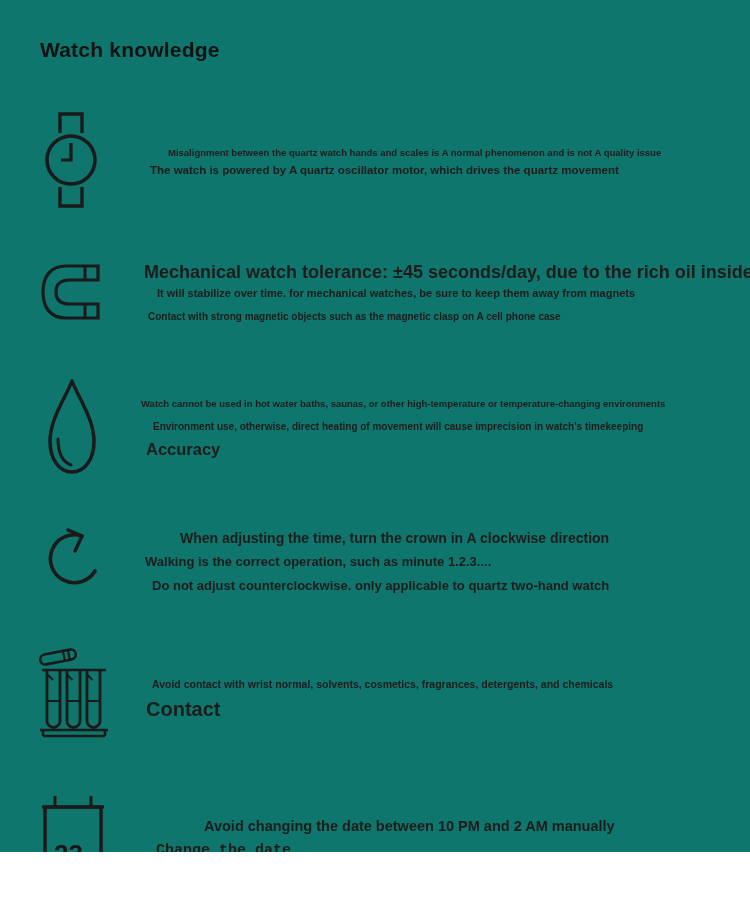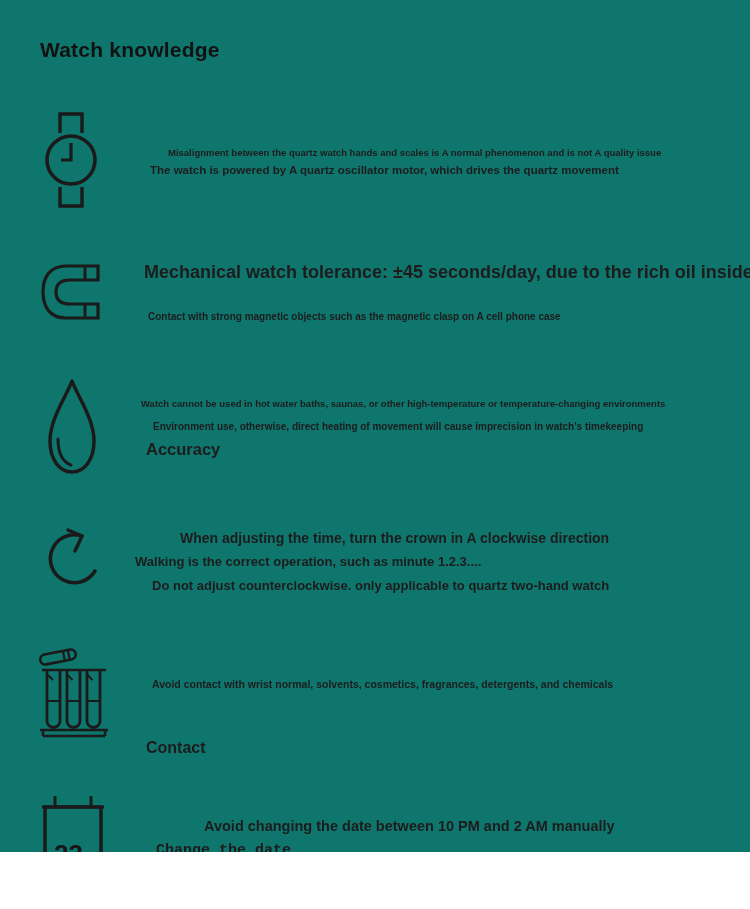--- a/index.html
+++ b/index.html
@@ -62,59 +62,60 @@
   <div class="line" style="left:150px; top:164px; font-size:11.5px;">The watch is powered by A quartz oscillator motor, which drives the quartz movement</div>
   <div class="line" style="left:168px; top:147px; font-size:9.5px;">Misalignment between the quartz watch hands and scales is A normal phenomenon and is not A quality issue</div>
 
   <div class="icon" style="left:40px; top:262px;">
     <svg width="62" height="60" viewBox="0 0 62 60">
       <path d="M58 4 H26 C10 4 3 15 3 30 C3 45 10 56 26 56 H58 V42 H30 C20 42 16 37 16 30 C16 23 20 18 30 18 H58 Z" stroke-width="3.2" stroke-linejoin="miter"></path>
       <path d="M45 4 V18 M45 42 V56" stroke-width="3"></path>
     </svg>
   </div>
   <div class="line" style="left:144px; top:262px; font-size:18px;">Mechanical watch tolerance: ±45 seconds/day, due to the rich oil inside</div>
+  <div class="line" style="left:157px; top:287px; font-size:11px;">It will stabilize over time. for mechanical watches, be sure to keep them away from magnets</div>
   <div class="line" style="left:148px; top:311px; font-size:10px;">Contact with strong magnetic objects such as the magnetic clasp on A cell phone case</div>
 
   <div class="icon" style="left:43px; top:377px;">
     <svg width="58" height="102" viewBox="0 0 58 102">
       <path d="M29 4 C23 20 7 42 7 64 C7 82 16 95 29 95 C42 95 51 82 51 64 C51 42 35 20 29 4 Z" stroke-width="3.5" stroke-linejoin="round"></path>
       <path d="M15 62 C15 76 20 85 28 88" stroke-width="3" stroke-linecap="round"></path>
     </svg>
   </div>
   <div class="line" style="left:153px; top:421px; font-size:10px;">Environment use, otherwise, direct heating of movement will cause imprecision in watch's timekeeping</div>
   <div class="line" style="left:141px; top:398px; font-size:9.5px;">Watch cannot be used in hot water baths, saunas, or other high-temperature or temperature-changing environments</div>
   <div class="line" style="left:146px; top:440px; font-size:16.5px;">Accuracy</div>
 
   <div class="icon" style="left:42px; top:517px;">
     <svg width="64" height="76" viewBox="0 0 64 76">
       <path d="M40 19 A24 24 0 1 0 53 54" stroke-width="3.6" stroke-linecap="round"></path>
       <path d="M40 19 L26 13 M40 19 L33 34" stroke-width="3.4" stroke-linecap="round"></path>
     </svg>
   </div>
   <div class="line" style="left:180px; top:530px; font-size:14px;">When adjusting the time, turn the crown in A clockwise direction</div>
-  <div class="line" style="left:135px; top:554px; font-size:13px;">Walking is the correct operation, such as minute 1.2.3....</div>
+  <div class="line" style="left:145px; top:554px; font-size:13px;">Walking is the correct operation, such as minute 1.2.3....</div>
   <div class="line" style="left:152px; top:578px; font-size:13px;">Do not adjust counterclockwise. only applicable to quartz two-hand watch</div>
 
   <div class="icon" style="left:36px; top:643px;">
     <svg width="76" height="100" viewBox="0 0 76 100">
       <g transform="rotate(-11 22 14)">
         <rect x="4" y="9" width="36" height="10" rx="5" stroke-width="2.6"></rect>
         <path d="M28 9 V19 M33 9 V19" stroke-width="2.2"></path>
       </g>
       <path d="M6 27 H70" stroke-width="2.6"></path>
       <path d="M11 27 V78 a6.5 6.5 0 0 0 13 0 V27" stroke-width="2.8"></path>
       <path d="M31 27 V78 a6.5 6.5 0 0 0 13 0 V27" stroke-width="2.8"></path>
       <path d="M51 27 V78 a6.5 6.5 0 0 0 13 0 V27" stroke-width="2.8"></path>
       <path d="M12 32 l5 5 M31.5 32 l5 5 M51.5 32 l5 5" stroke-width="2"></path>
       <path d="M11 58 h13 M31 58 h13 M51 58 h13" stroke-width="2.2"></path>
       <path d="M4 87 H72 M7 93 H69 M7 87 V93 M69 87 V93" stroke-width="2.6"></path>
     </svg>
   </div>
   <div class="line" style="left:152px; top:678px; font-size:10.5px;">Avoid contact with wrist normal, solvents, cosmetics, fragrances, detergents, and chemicals</div>
-  <div class="line" style="left:146px; top:738px; font-size:16px;">Contact</div>
+  <div class="line" style="left:146px; top:697px; font-size:20px;">Contact</div>
 
   <div class="icon" style="left:40px; top:791px;">
     <svg width="66" height="88" viewBox="0 0 66 88">
       <path d="M2 16 H64" stroke-width="3"></path>
       <path d="M15 5 V17 M51 5 V17" stroke-width="3"></path>
       <rect x="5" y="16" width="56" height="66" stroke-width="3.5"></rect>
     </svg>
   </div>
   <div class="day-num">23</div>
   <div class="line" style="left:204px; top:818px; font-size:14.5px;">Avoid changing the date between 10 PM and 2 AM manually</div>

